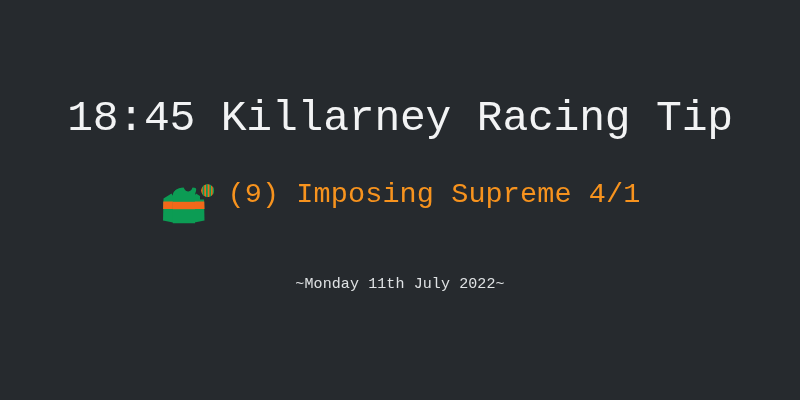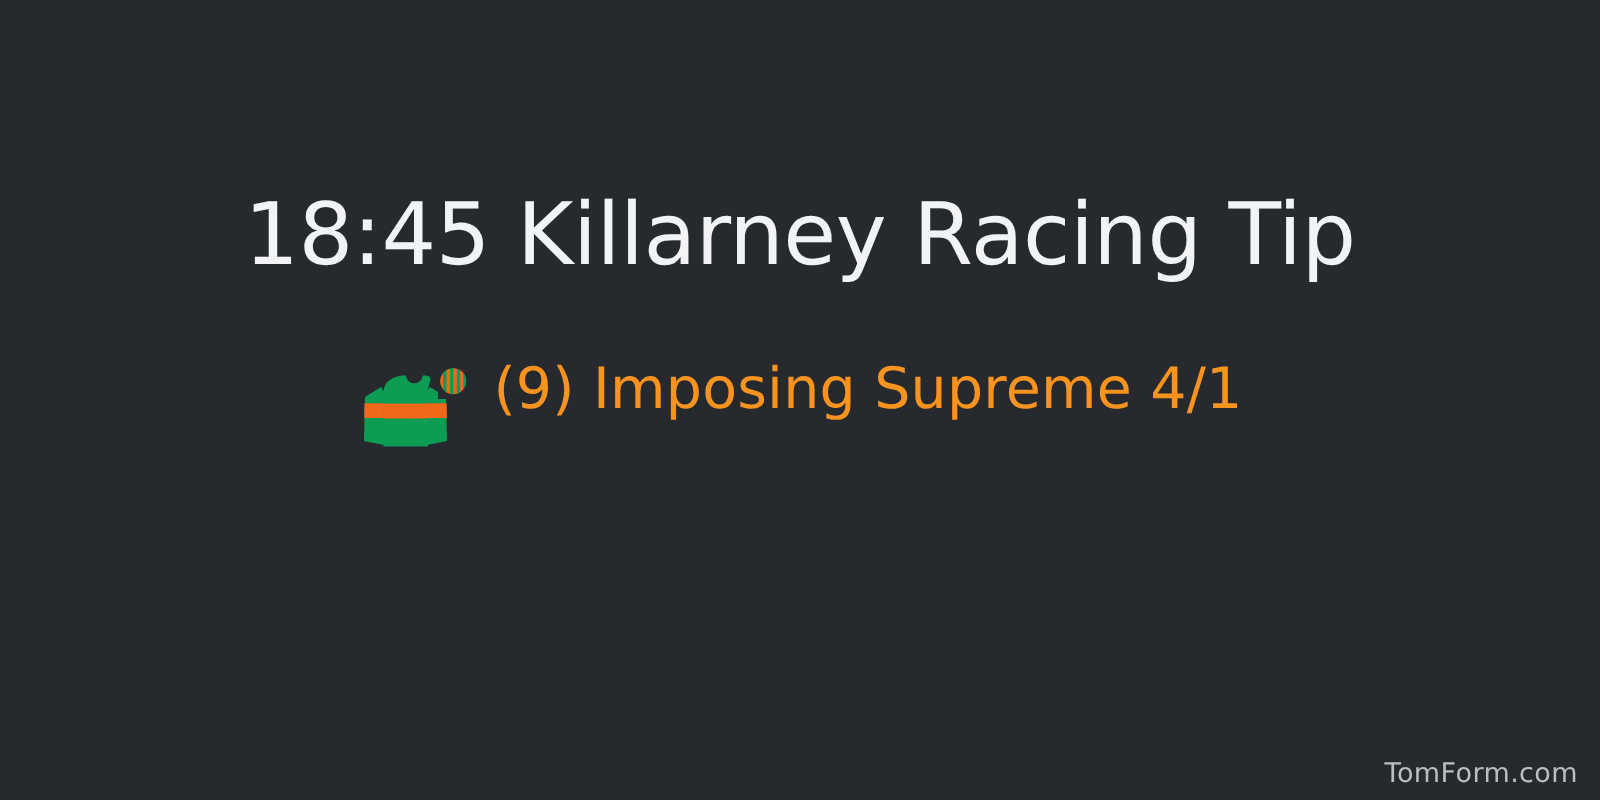--- a/index.html
+++ b/index.html
@@ -12,20 +12,21 @@
     overflow: hidden;
     font-family: "DejaVu Sans", "Liberation Sans", sans-serif;
   }
 
   #racing-tip-card {
     position: relative;
     width: 800px;
     height: 400px;
     background: #262a2e;
     box-sizing: border-box;
+    font-family: Liberation Mono, monospace;
   }
 
   
   .content-stack {
     position: absolute;
     left: 0;
     top: 0;
     width: 800px;
     height: 400px;
     display: flex;
@@ -150,17 +151,17 @@
 
           <path d="M40.0 3.0 L56 3.0 L56 20.5 L40.0 20.5 Z
                    M47.6 5.0
                    a6.6 6.6 0 1 0 0.01 0 Z" fill="#262a2e" fill-rule="evenodd"></path>
         </svg>
       </span>
 
       <span class="selection-text">(9) Imposing Supreme 4/1</span>
     </div>
 
+    <div class="race-date">~Monday 11th July 2022~</div>
   </div>
 
-  <div class="site-credit">TomForm.com</div>
 
 </div>
 
 </body></html>

